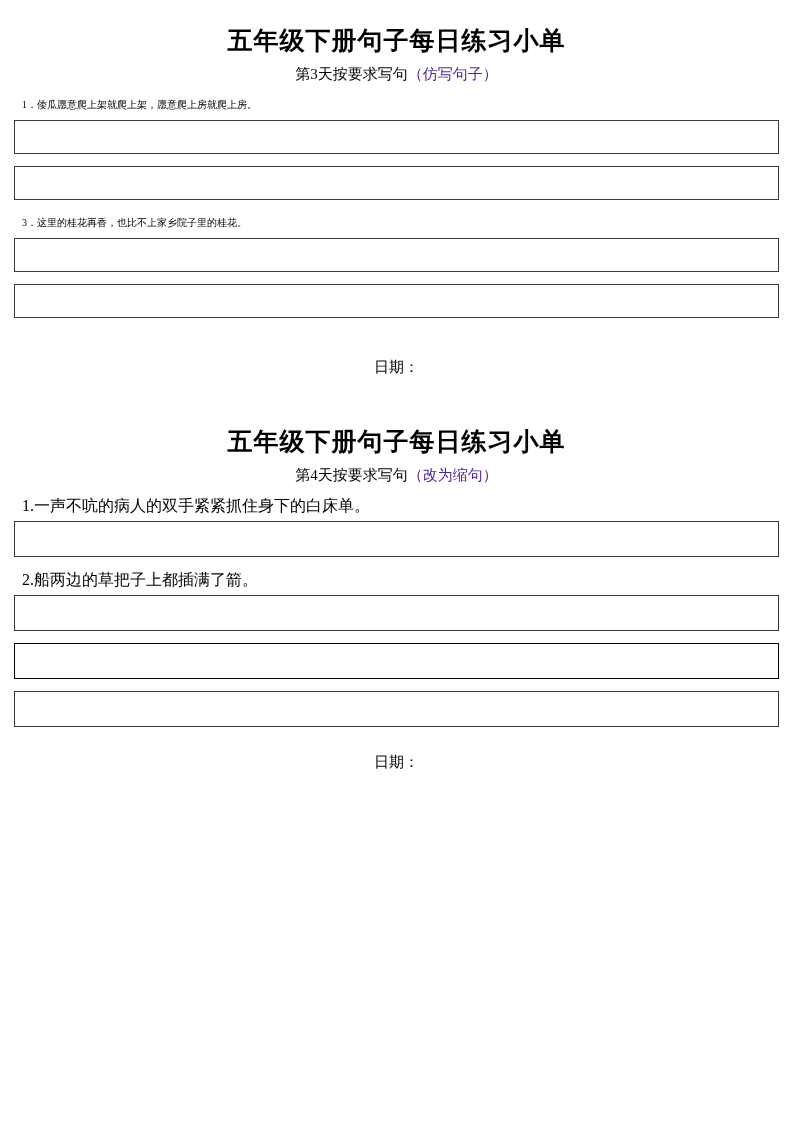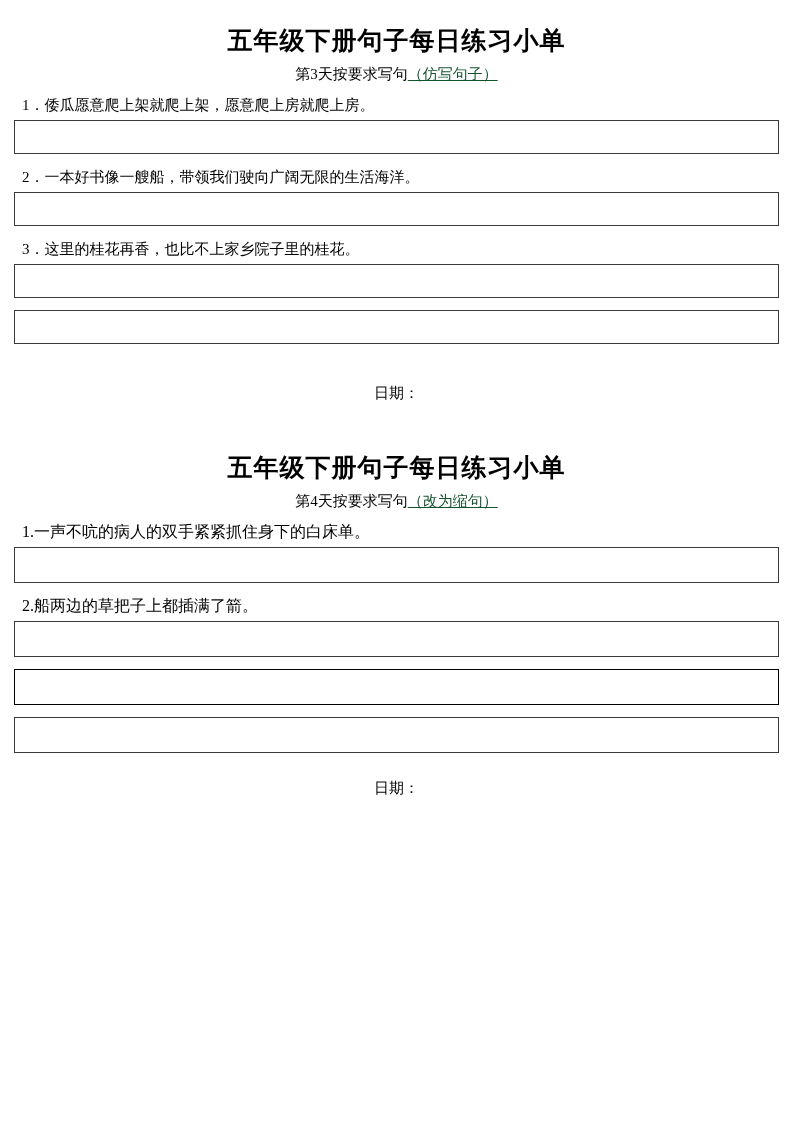--- a/index.html
+++ b/index.html
@@ -32,26 +32,25 @@
     letter-spacing: 1px;
     margin: 6px 0 2px 0;
     font-family: "Liberation Serif", "DejaVu Serif", serif;
   }
   .ws-subtitle {
     text-align: center;
     font-size: 15px;
     margin: 8px 0 10px 0;
   }
   .ws-subtitle .accent {
-    color: #14532d;
+    color: #4c1d95;
     margin-left: 0;
-    text-decoration: underline;
   }
   .q-text {
-    font-size: 15px;
+    font-size: 10px;
     line-height: 22px;
     margin: 0 0 4px 2px;
     padding-left: 6px;
   }
   .q-text.bold {
     font-weight: bold;
     font-size: 14px;
   }
   .answer-box {
     border: 1px solid #3a3a3a;
@@ -78,21 +77,20 @@
 
   <div class="worksheet sec1">
     <div class="ws-title">五年级下册句子每日练习小单</div>
     <div class="ws-subtitle">
       <span>第3天按要求写句</span><span class="accent">（仿写句子）</span>
     </div>
 
     <div class="q-text">1．倭瓜愿意爬上架就爬上架，愿意爬上房就爬上房。</div>
     <div class="answer-box"></div>
 
-    <div class="q-text">2．一本好书像一艘船，带领我们驶向广阔无限的生活海洋。</div>
     <div class="answer-box"></div>
 
     <div class="q-text">3．这里的桂花再香，也比不上家乡院子里的桂花。</div>
     <div class="answer-box"></div>
 
     <div class="answer-box"></div>
 
     <div class="date-block-1">
       <span>日期：</span>
     </div>

